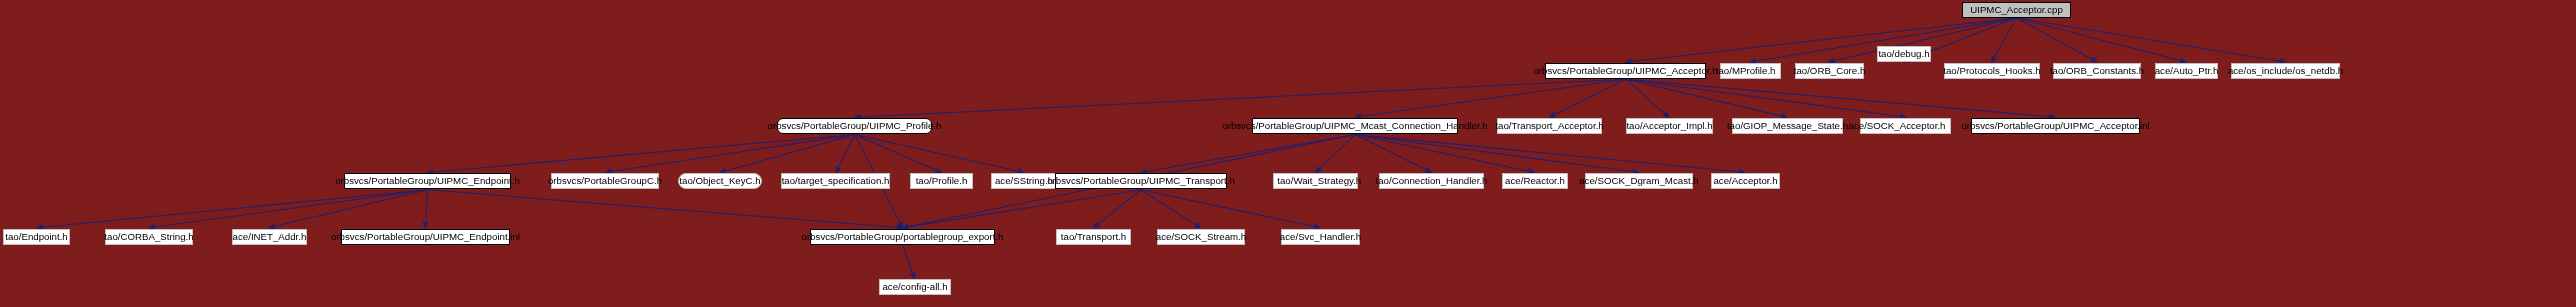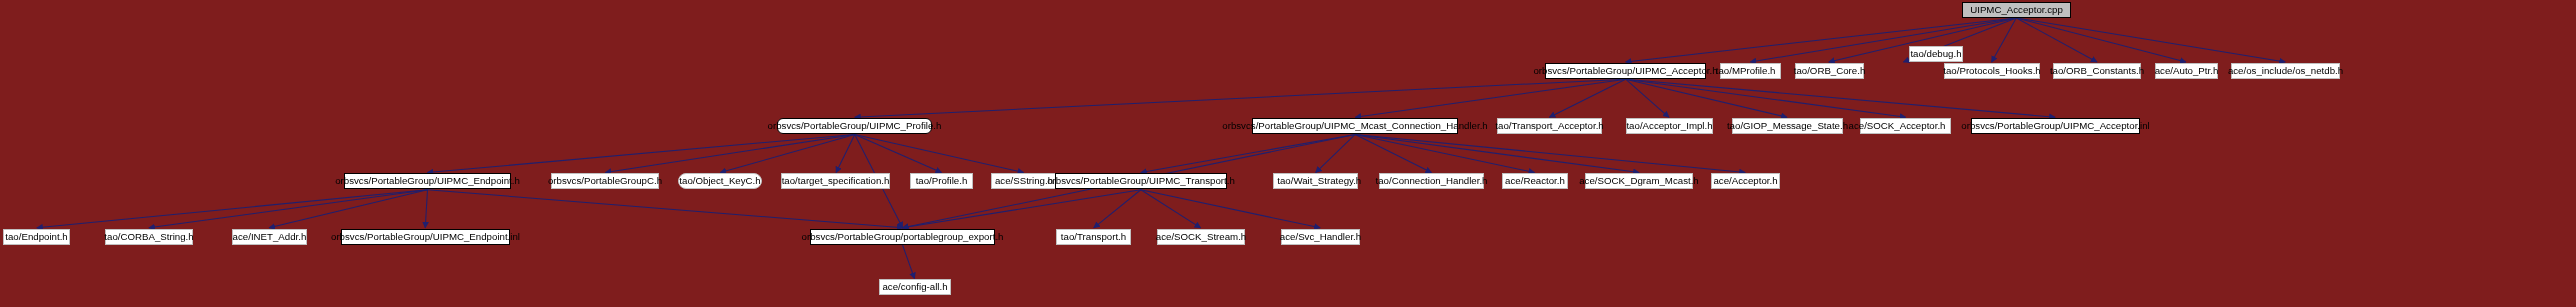--- a/index.html
+++ b/index.html
@@ -102,21 +102,21 @@
       </div>
       <div class="node hl" style="left: 1545px; top: 63px; width: 161px;">
         <span>orbsvcs/PortableGroup/UIPMC_Acceptor.h</span>
       </div>
       <div class="node" style="left: 1720px; top: 63px; width: 61px; justify-content: flex-end;">
         <span>tao/MProfile.h</span>
       </div>
       <div class="node" style="left: 1795px; top: 63px; width: 69px;">
         <span>tao/ORB_Core.h</span>
       </div>
-      <div class="node" style="left: 1877px; top: 46px; width: 54px; margin-left: 32px;">
+      <div class="node" style="left: 1877px; top: 46px; width: 54px;">
         <span>tao/debug.h</span>
       </div>
       <div class="node" style="left: 1944px; top: 63px; width: 96px;">
         <span>tao/Protocols_Hooks.h</span>
       </div>
       <div class="node" style="left: 2053px; top: 63px; width: 88px;">
         <span>tao/ORB_Constants.h</span>
       </div>
       <div class="node" style="left: 2155px; top: 63px; width: 63px;">
         <span>ace/Auto_Ptr.h</span>

